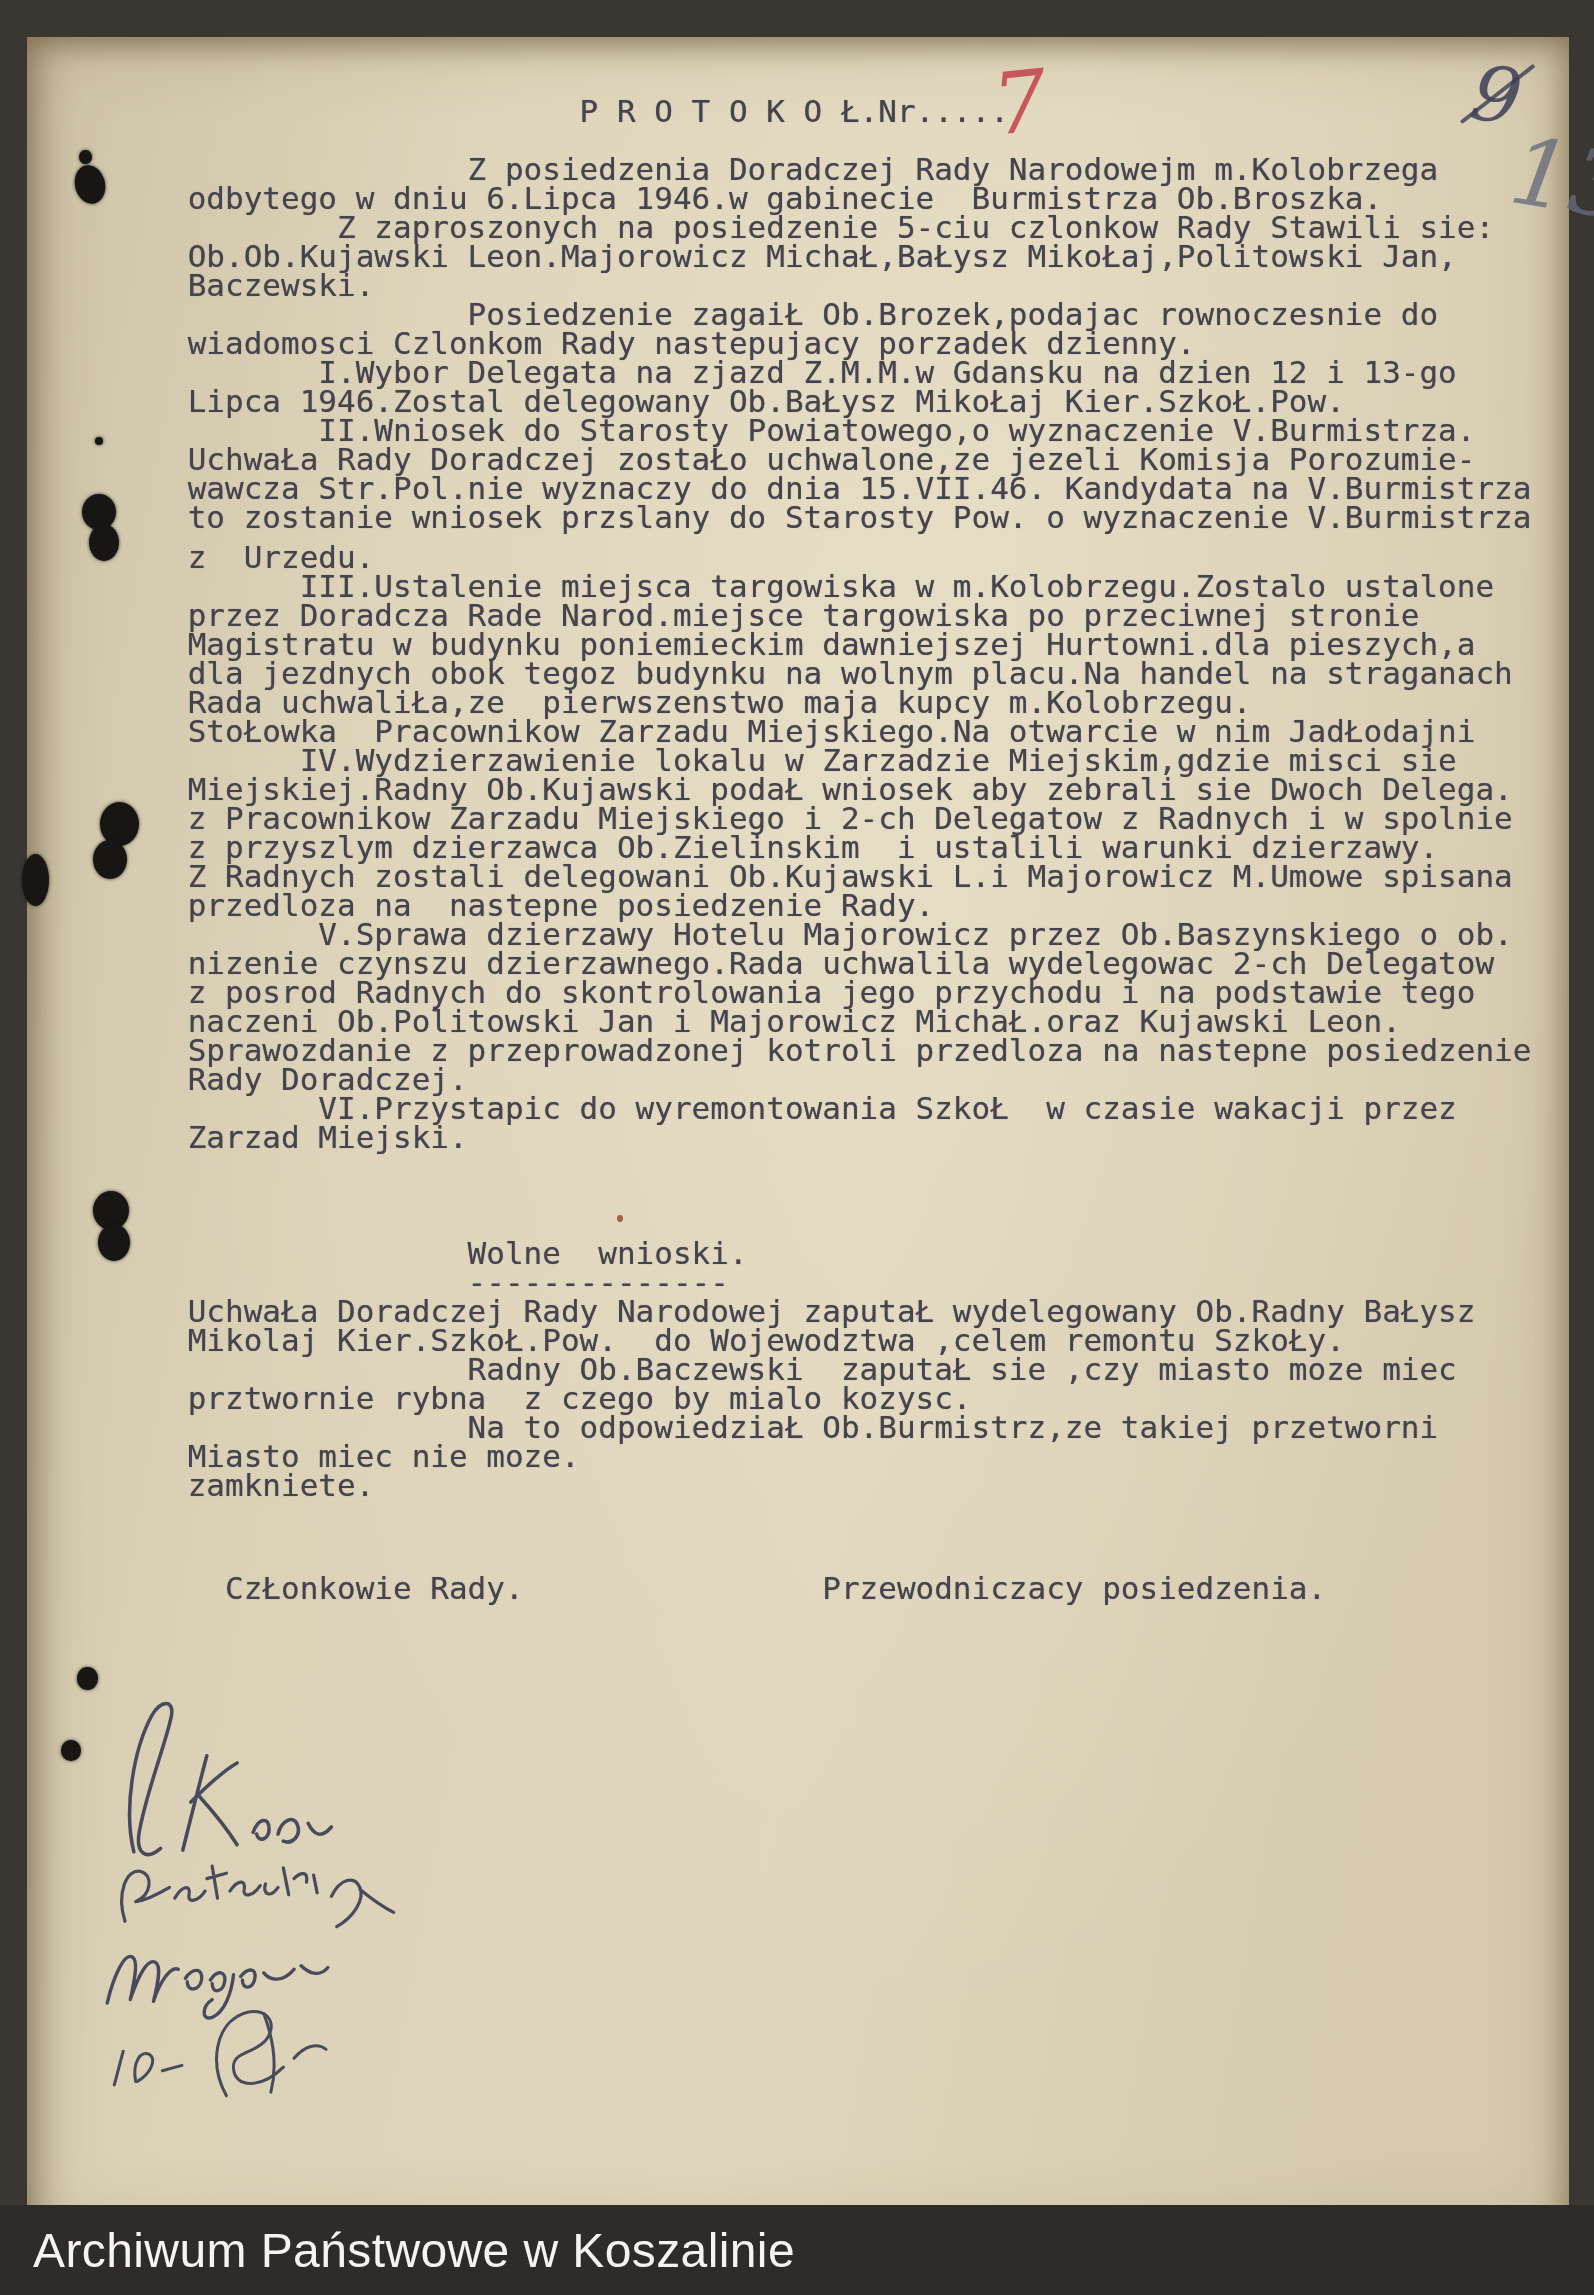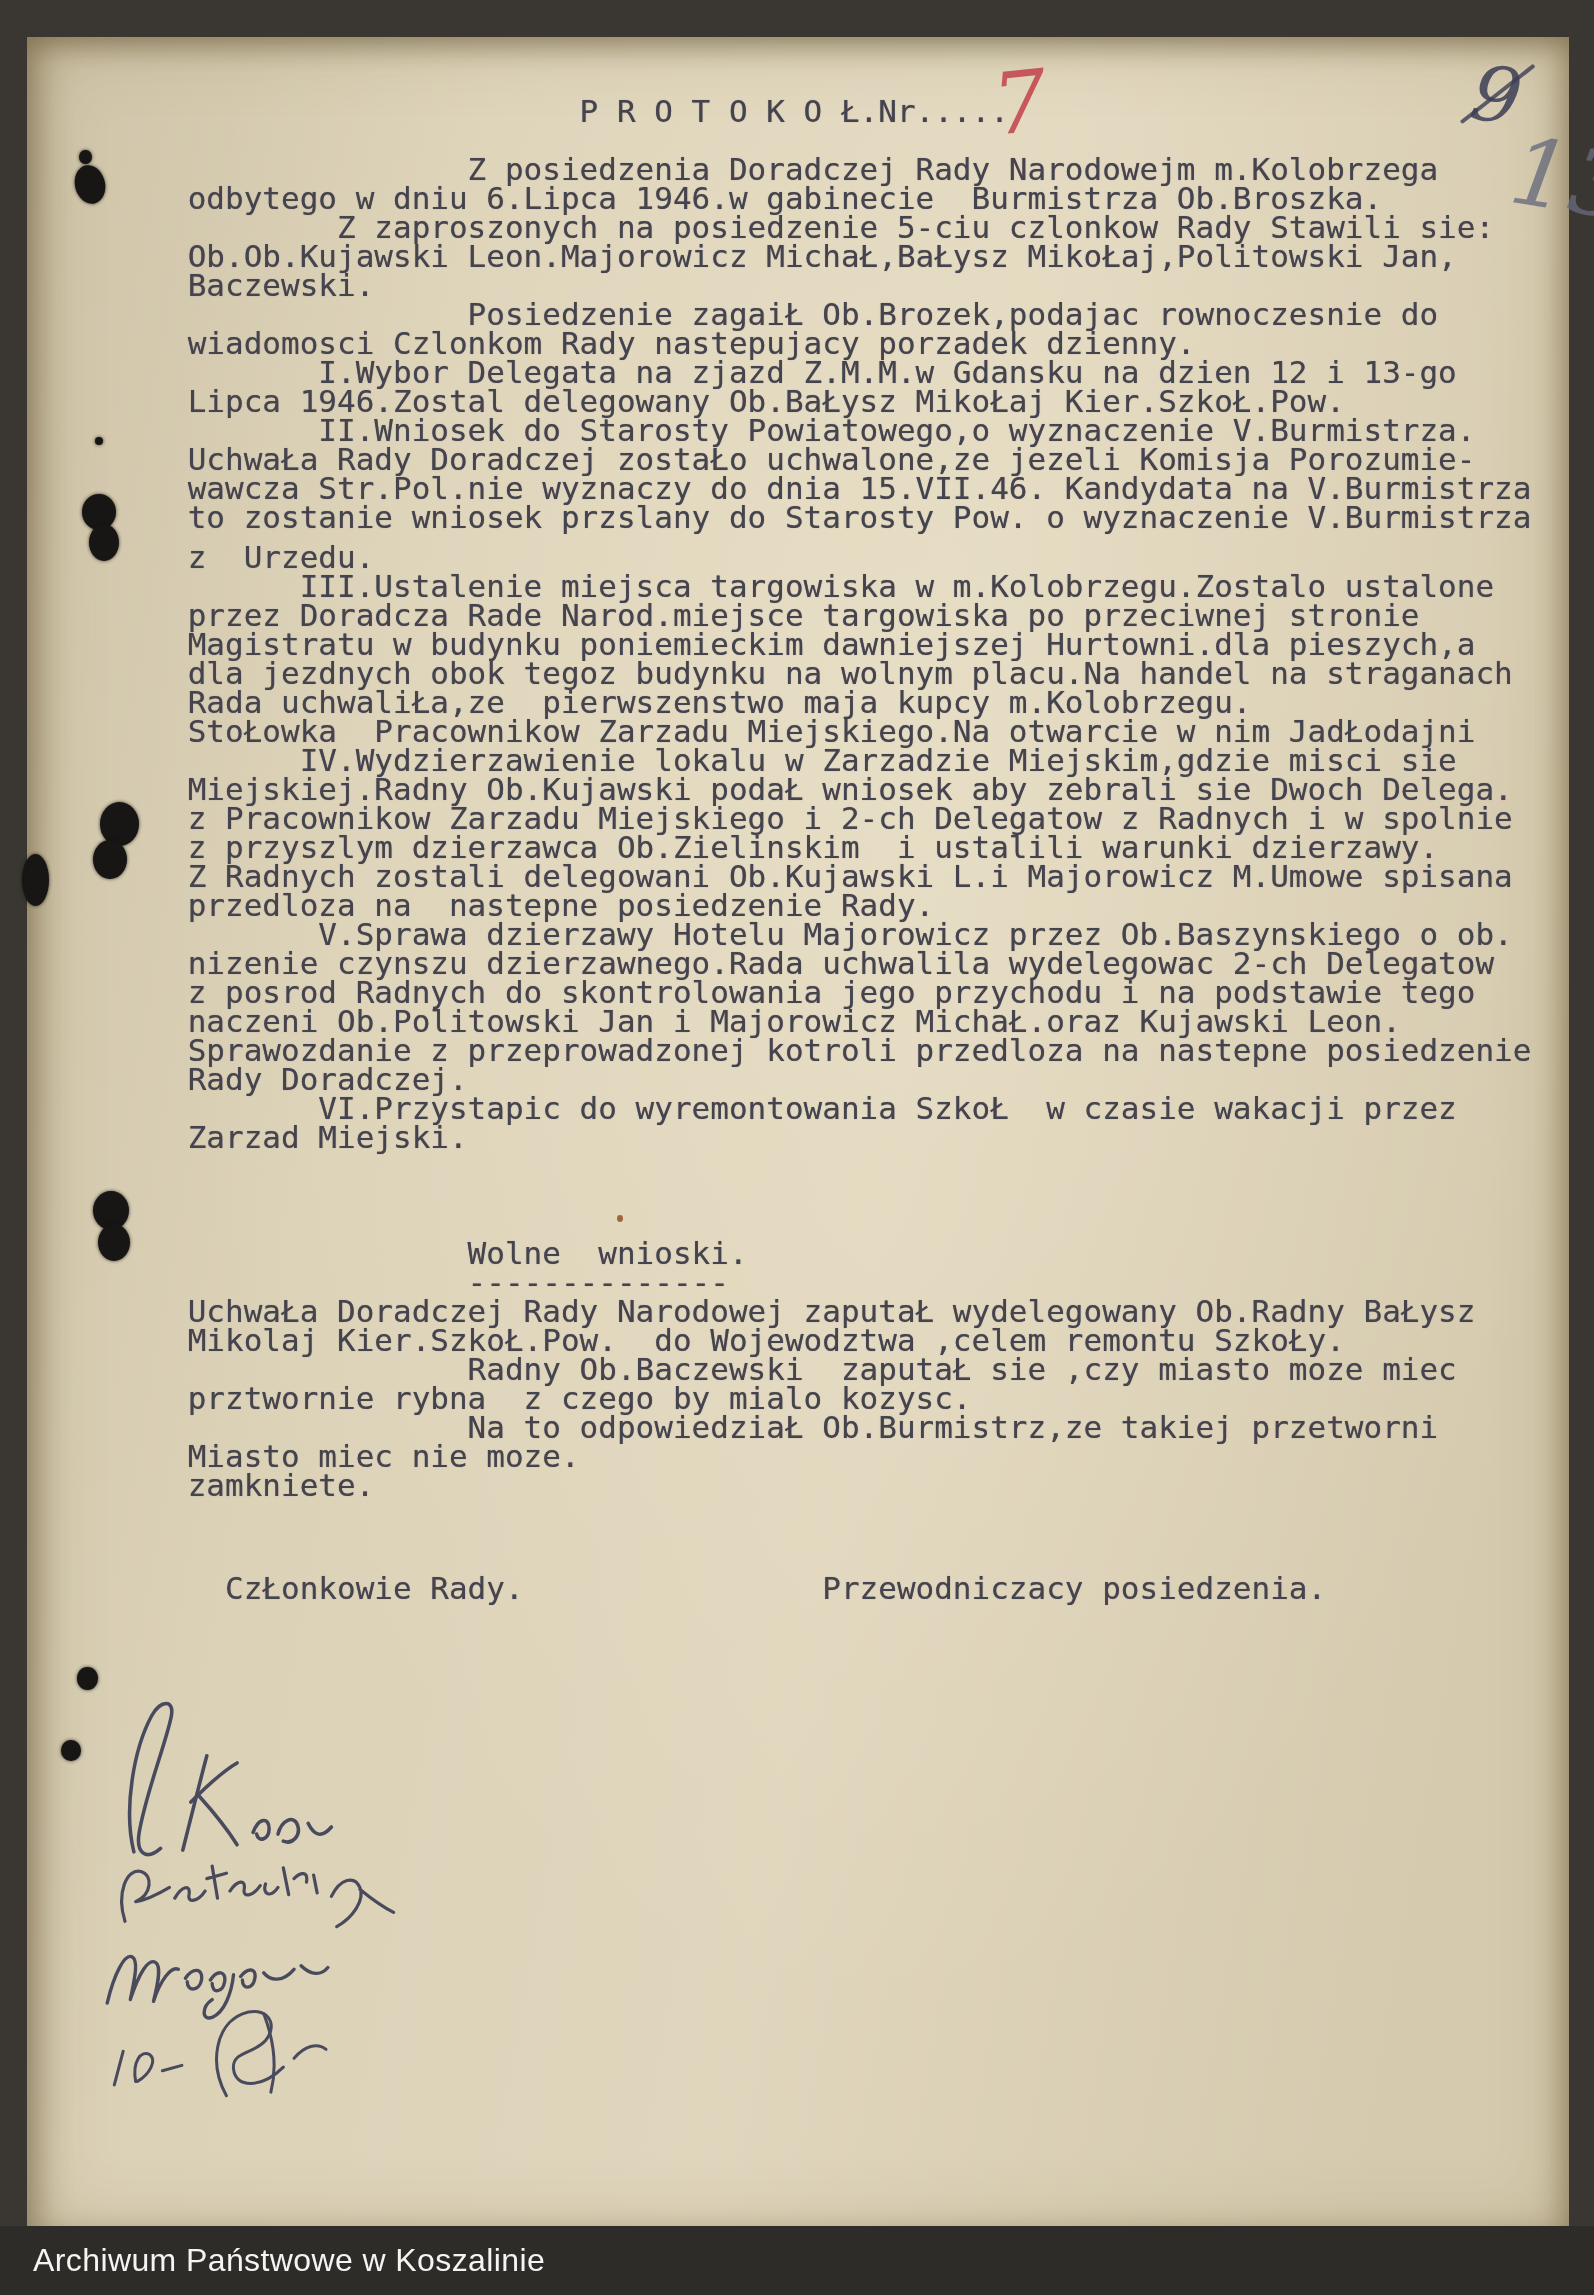--- a/index.html
+++ b/index.html
@@ -40,26 +40,26 @@
   .line.sig{margin-top:16px;}
   .blot{position:absolute;background:#171615;border-radius:50%;box-shadow:0 0 3.6px rgba(20,18,16,.8);}
   .speck{position:absolute;border-radius:50%;}
   .hand{position:absolute;font-family:"DejaVu Serif",serif;font-style:italic;line-height:1;}
   .red7{left:966px;top:23px;font-size:85px;color:#c23c46;transform:rotate(-6deg);opacity:.82;}
   .ink9{left:1445px;top:19.6px;font-size:77px;color:#3b3e55;transform:rotate(10deg);opacity:.85;}
   .ink9-stroke{position:absolute;left:1424px;top:55px;width:93px;height:3.6px;background:#3b3e55;transform:rotate(-38deg);opacity:.8;border-radius:1.8px;}
   .pencil13{left:1484px;top:96px;font-size:93px;color:#666a7c;transform:rotate(9deg);opacity:.78;}
   .sigsvg{position:absolute;left:0;top:0;}
   .footer{
-    position:absolute;left:0;bottom:0;width:1594px;height:69px;
+    position:absolute;left:0;bottom:0;width:1594px;height:90px;
     background:#2d2c29;
     display:flex;align-items:center;
     padding-left:33px;box-sizing:border-box;
     font-family:"Liberation Sans",sans-serif;
-    font-size:32px;color:#f5f4f2;letter-spacing:0.4px;
+    font-size:48px;color:#f5f4f2;letter-spacing:0.4px;
   }
 </style>
 </head>
 <body>
 
 <div class="scan">
 
   <div class="paper">
 
     <div class="doc">

